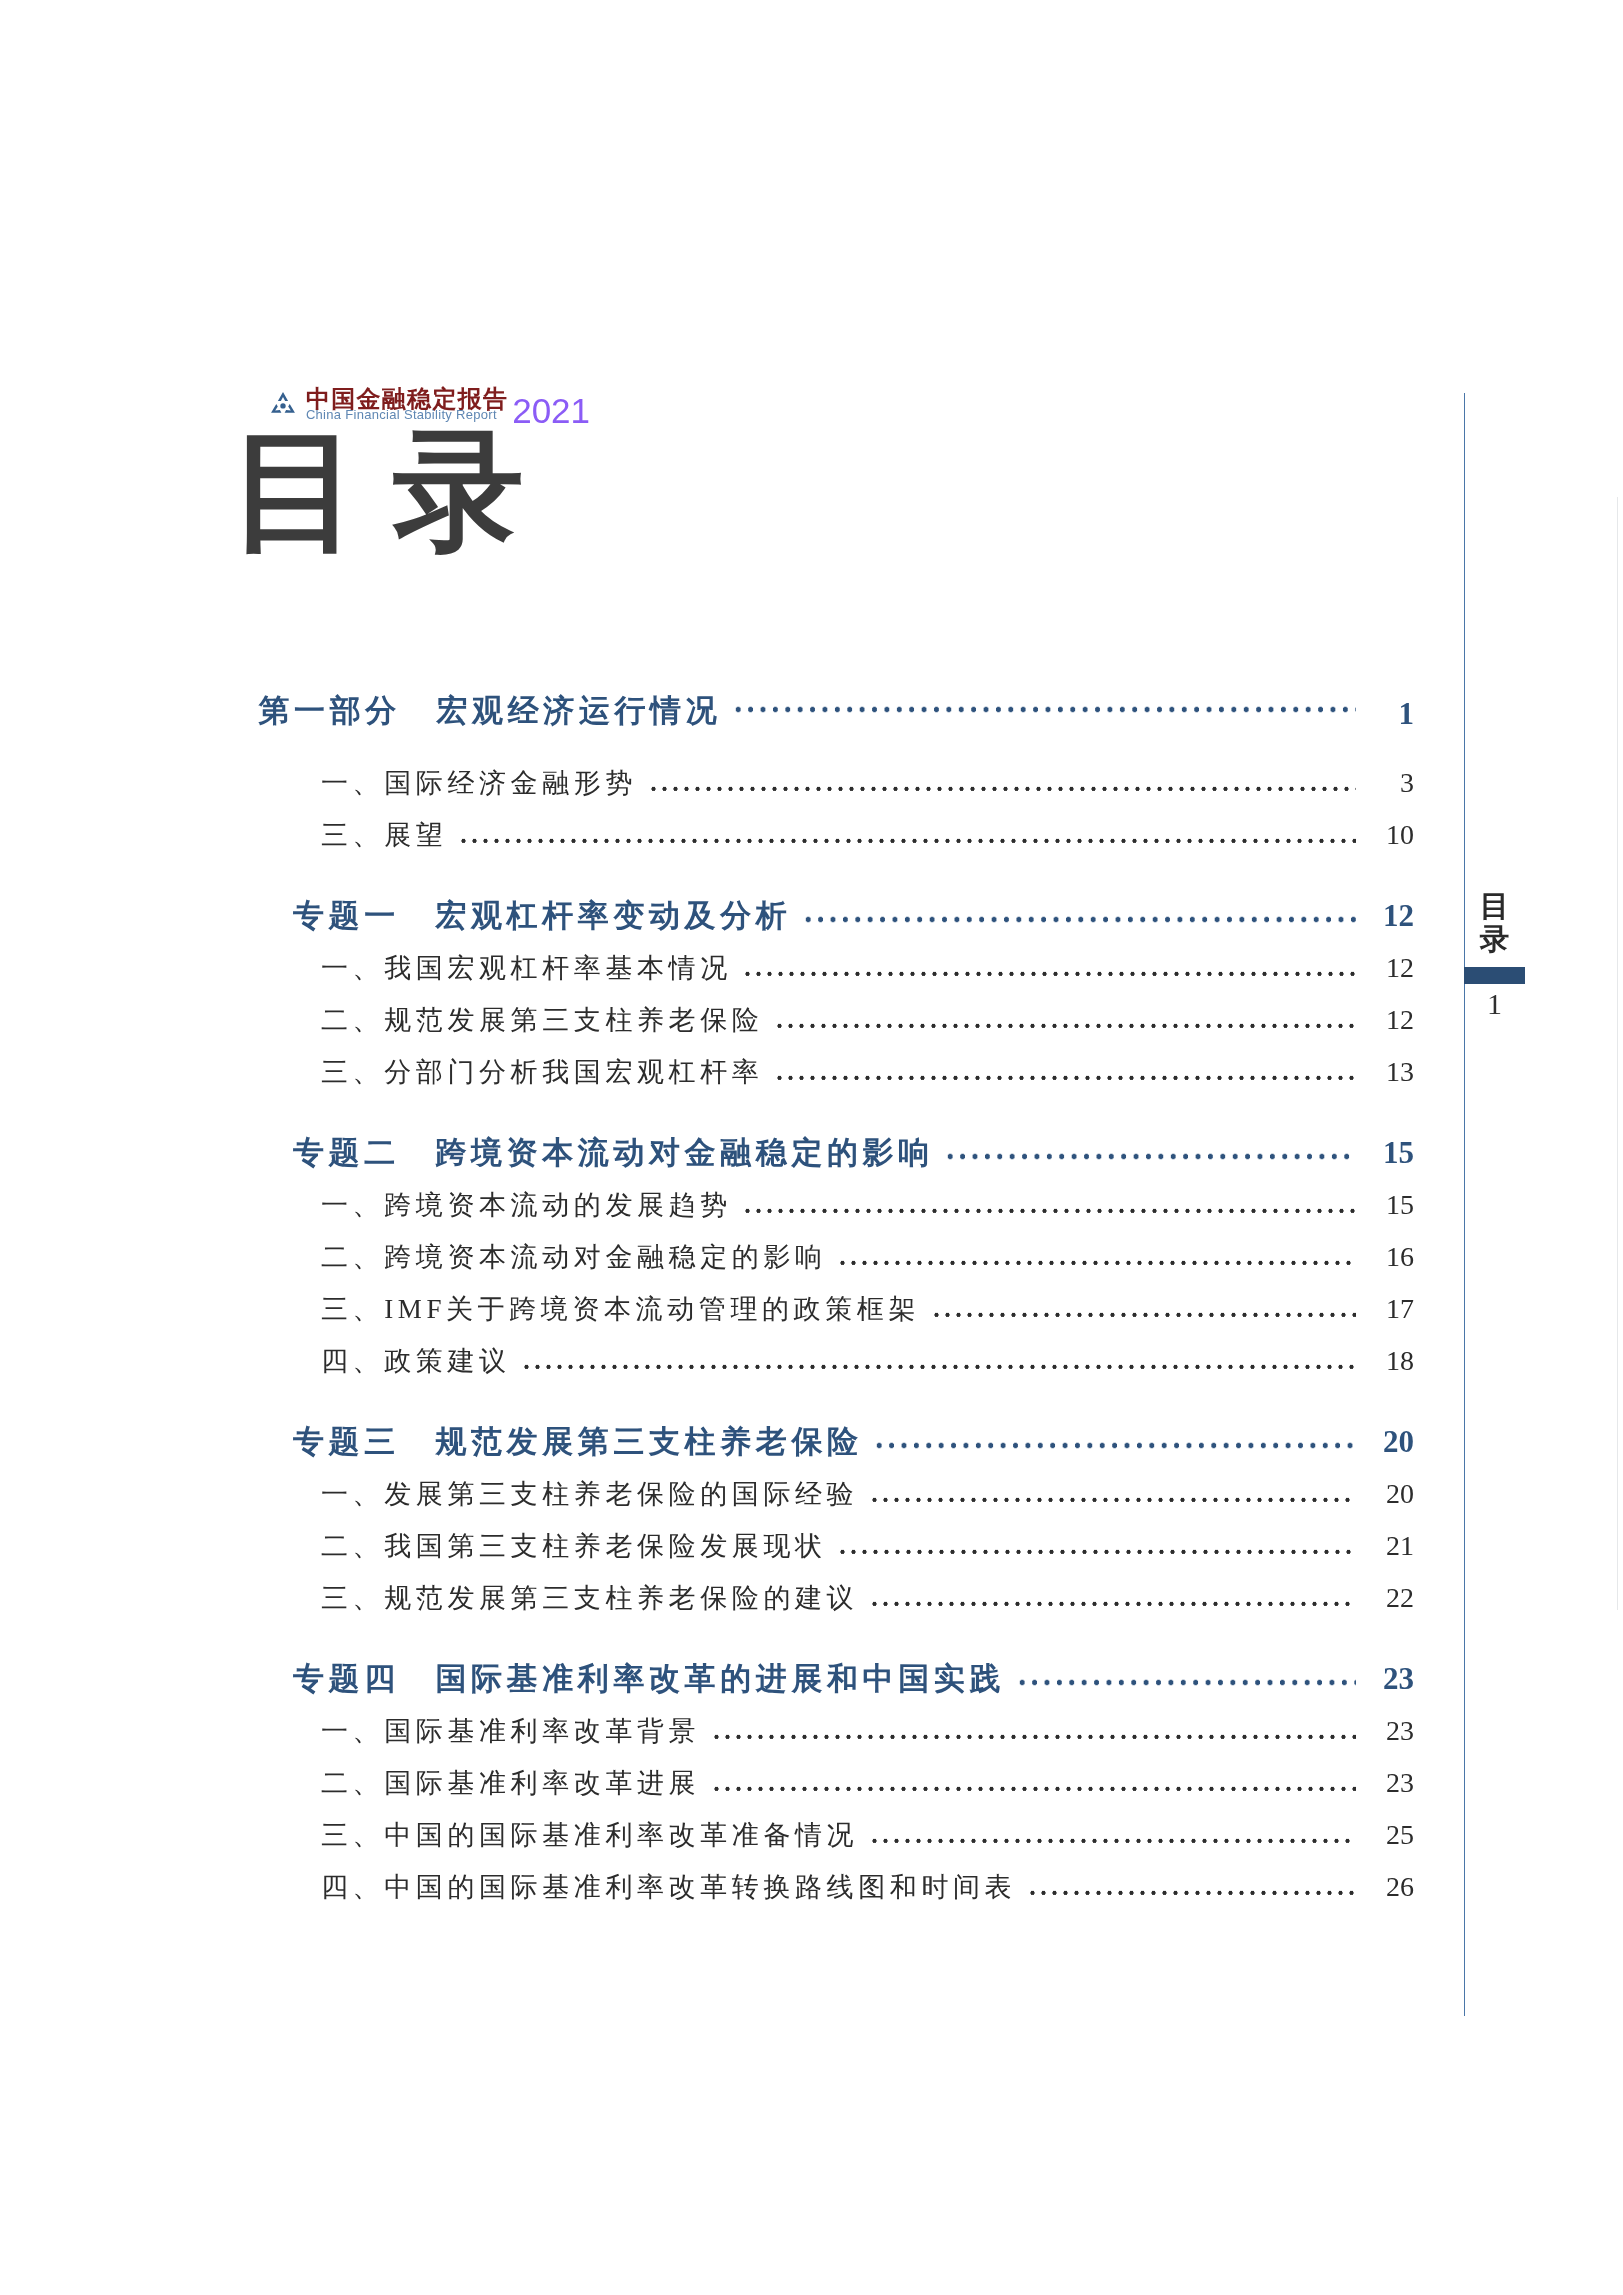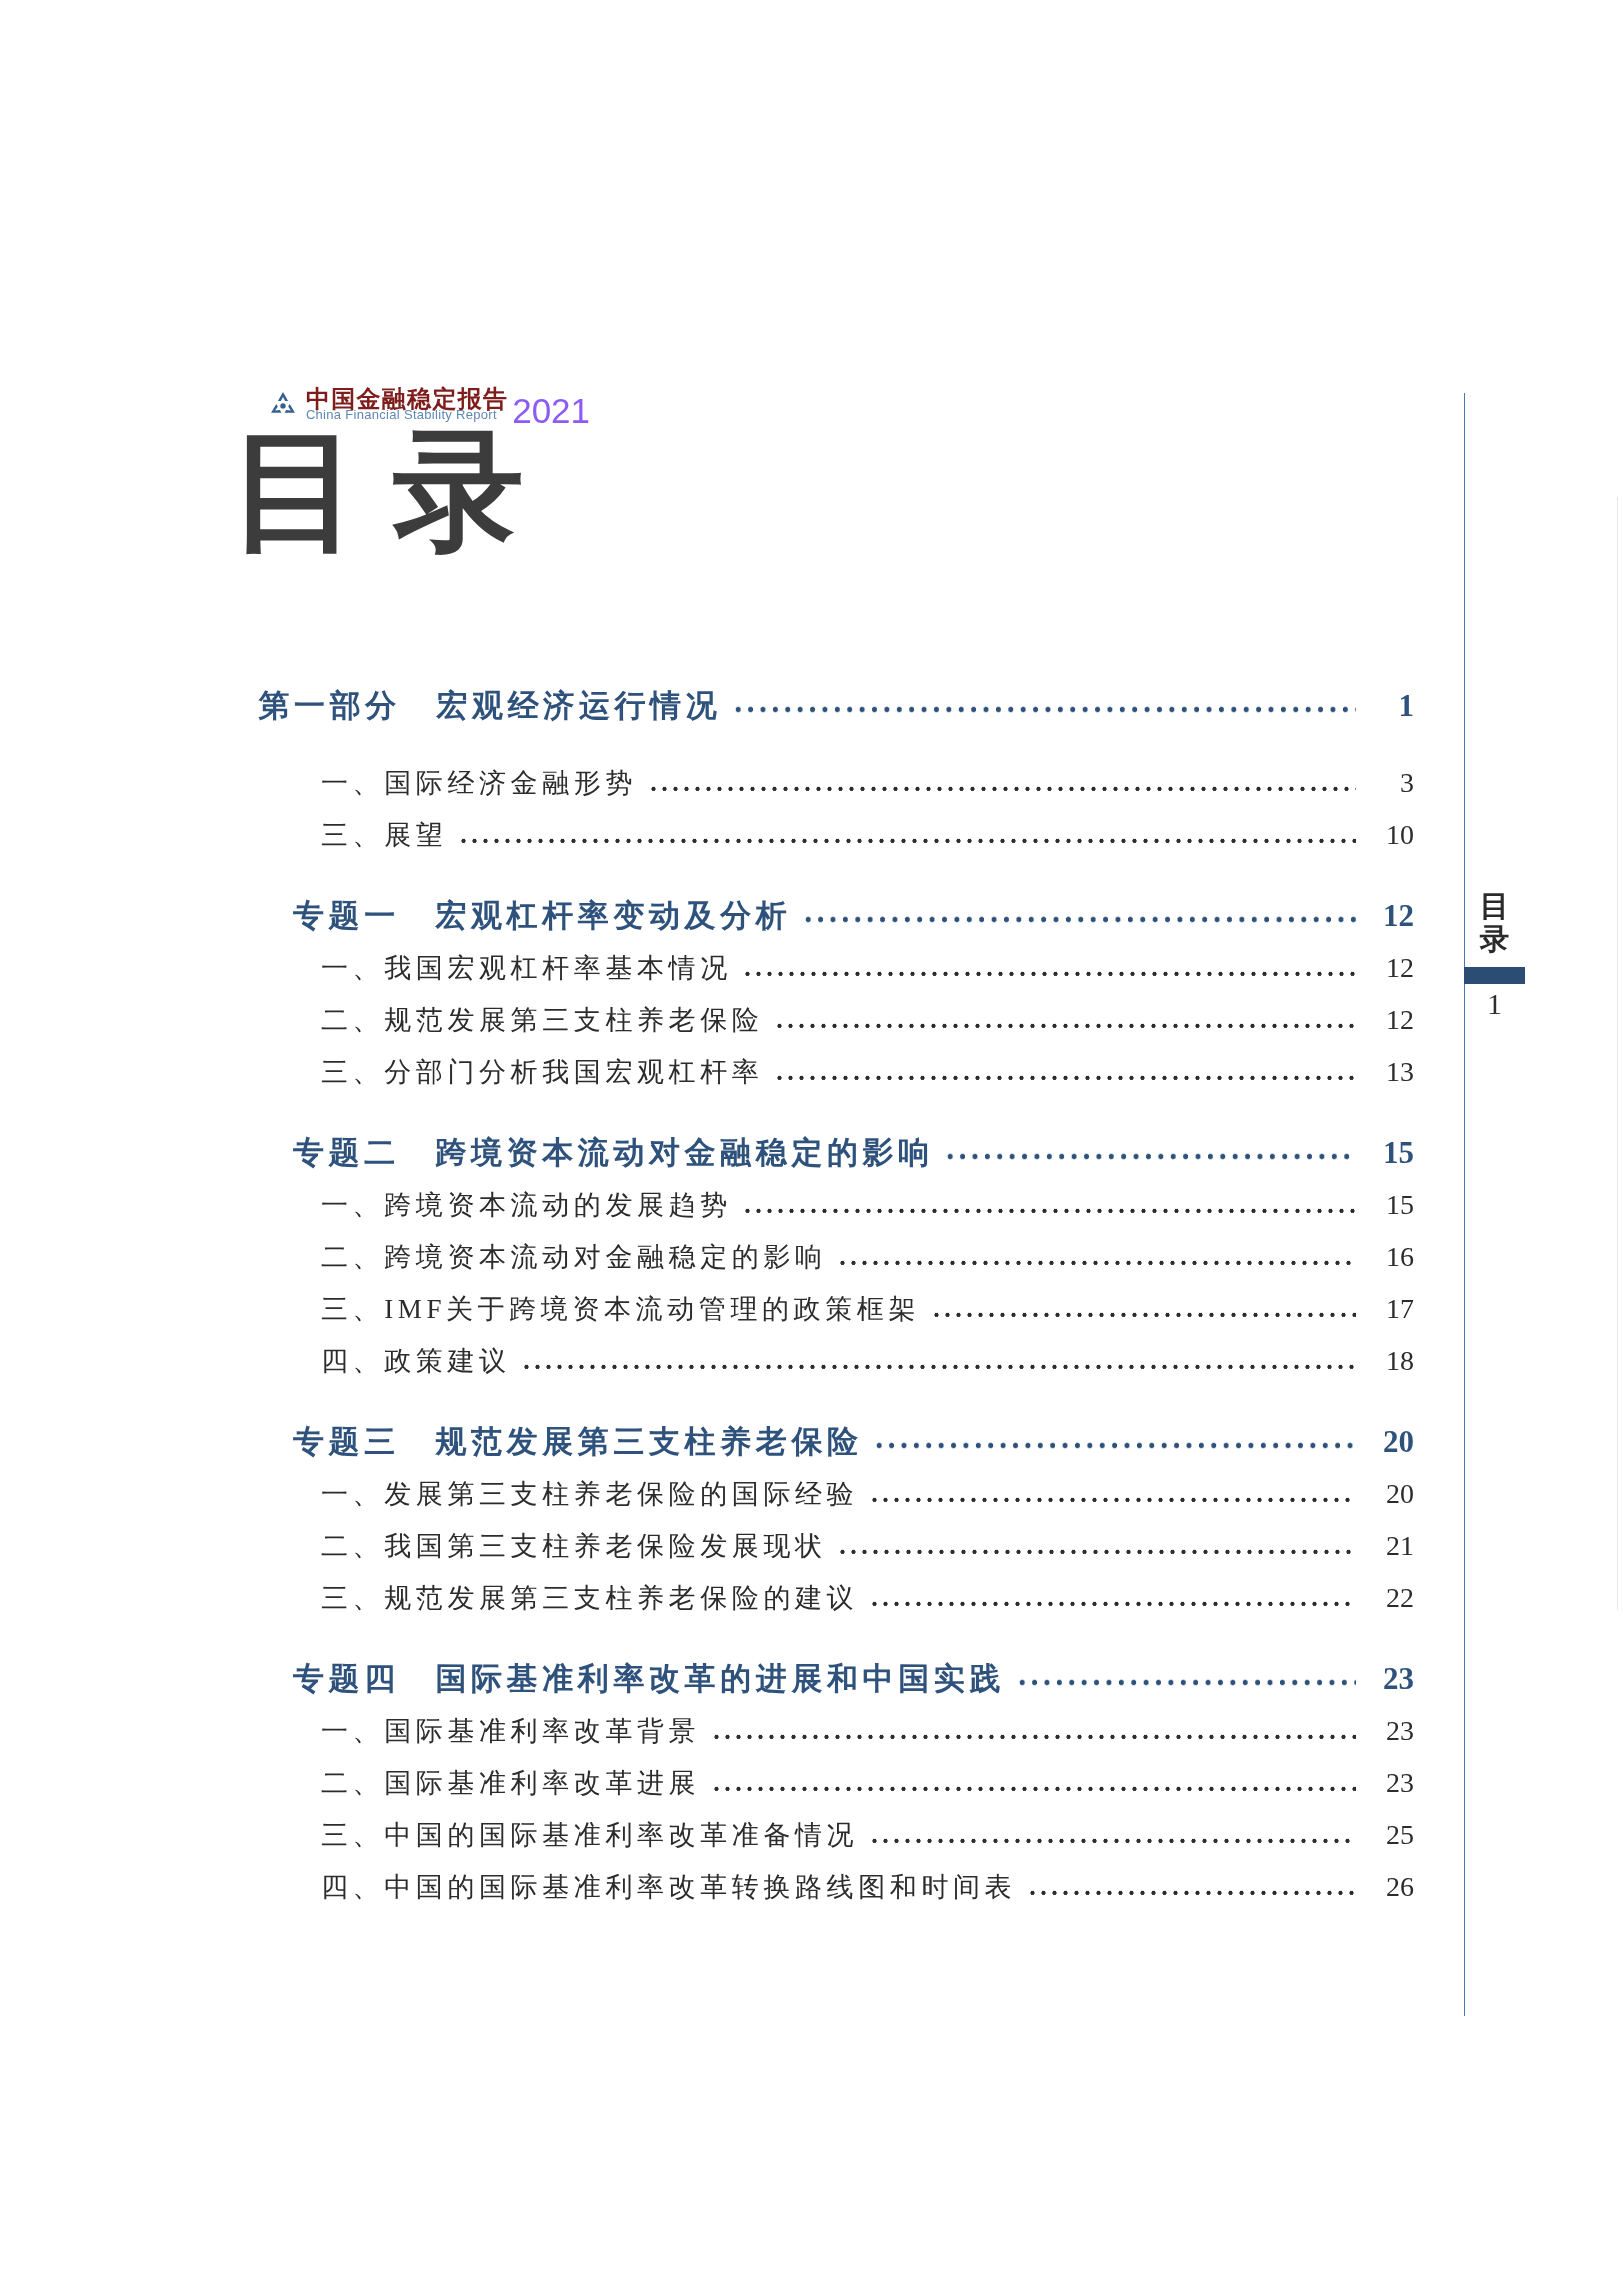--- a/index.html
+++ b/index.html
@@ -22,21 +22,21 @@
                   font-family:"DejaVu Sans",sans-serif;}
   .doc-title .c1{left:230px;}
   .doc-title .c2{left:393px;}
 
   
   .toc{position:absolute;left:252px;top:651px;width:1162px;}
   .row{display:flex;align-items:center;height:52px;}
   .row .t{white-space:nowrap;}
   .row.heading{margin-top:29px;font-size:31px;font-weight:700;color:#2e527c;letter-spacing:4.6px;
                font-family:"Liberation Sans",sans-serif;}
-  .row.heading.first{padding-left:6.5px;margin-bottom:25px;}
+  .row.heading.first{padding-left:6.5px;margin-bottom:25px;align-items:flex-end;}
   .row.heading.topic{padding-left:41px;}
   .row.sub{font-size:27px;color:#2c2c2c;letter-spacing:4.6px;padding-left:69px;
            font-family:"Liberation Serif",serif;}
   .leader{flex:1 1 auto;align-self:center;height:7.9px;margin:0 7.9px 0 10.5px;
           background-image:radial-gradient(circle closest-side,currentColor 1.8px,transparent 2.4px);
           background-size:11px 7.9px;background-repeat:repeat-x;background-position:left center;
           transform:translateY(5.9px);}
   .row.heading .leader{background-image:radial-gradient(circle closest-side,currentColor 2.4px,transparent 2.9px);
           background-size:12.4px 9.2px;height:9.2px;transform:translateY(3.9px);}
   .pg{flex:0 0 auto;min-width:50px;text-align:right;letter-spacing:0;

